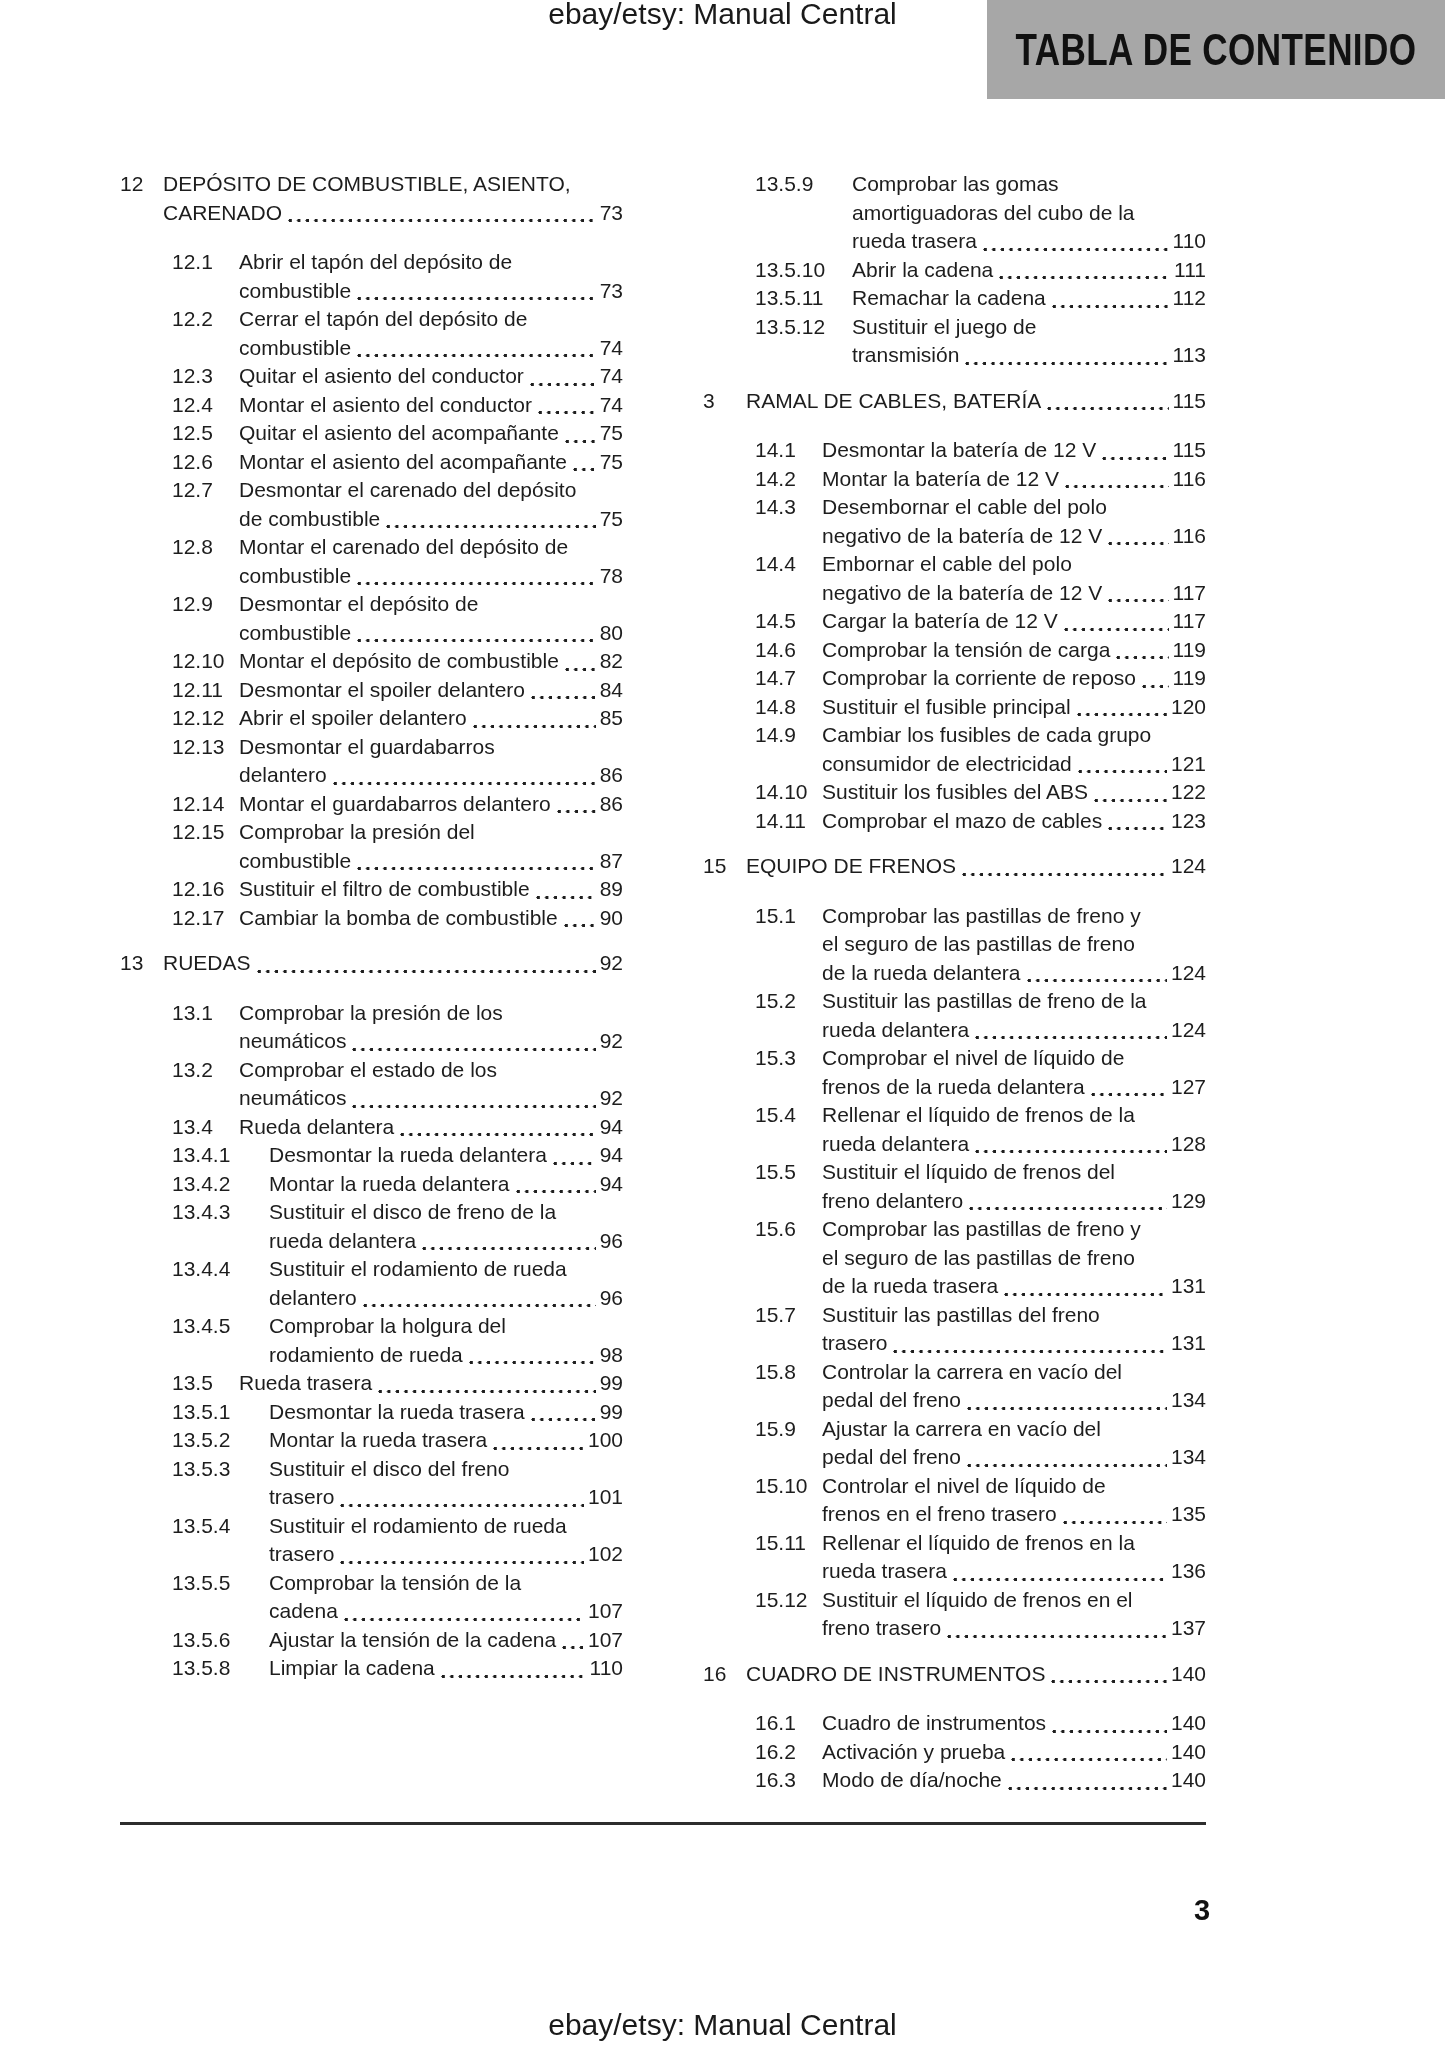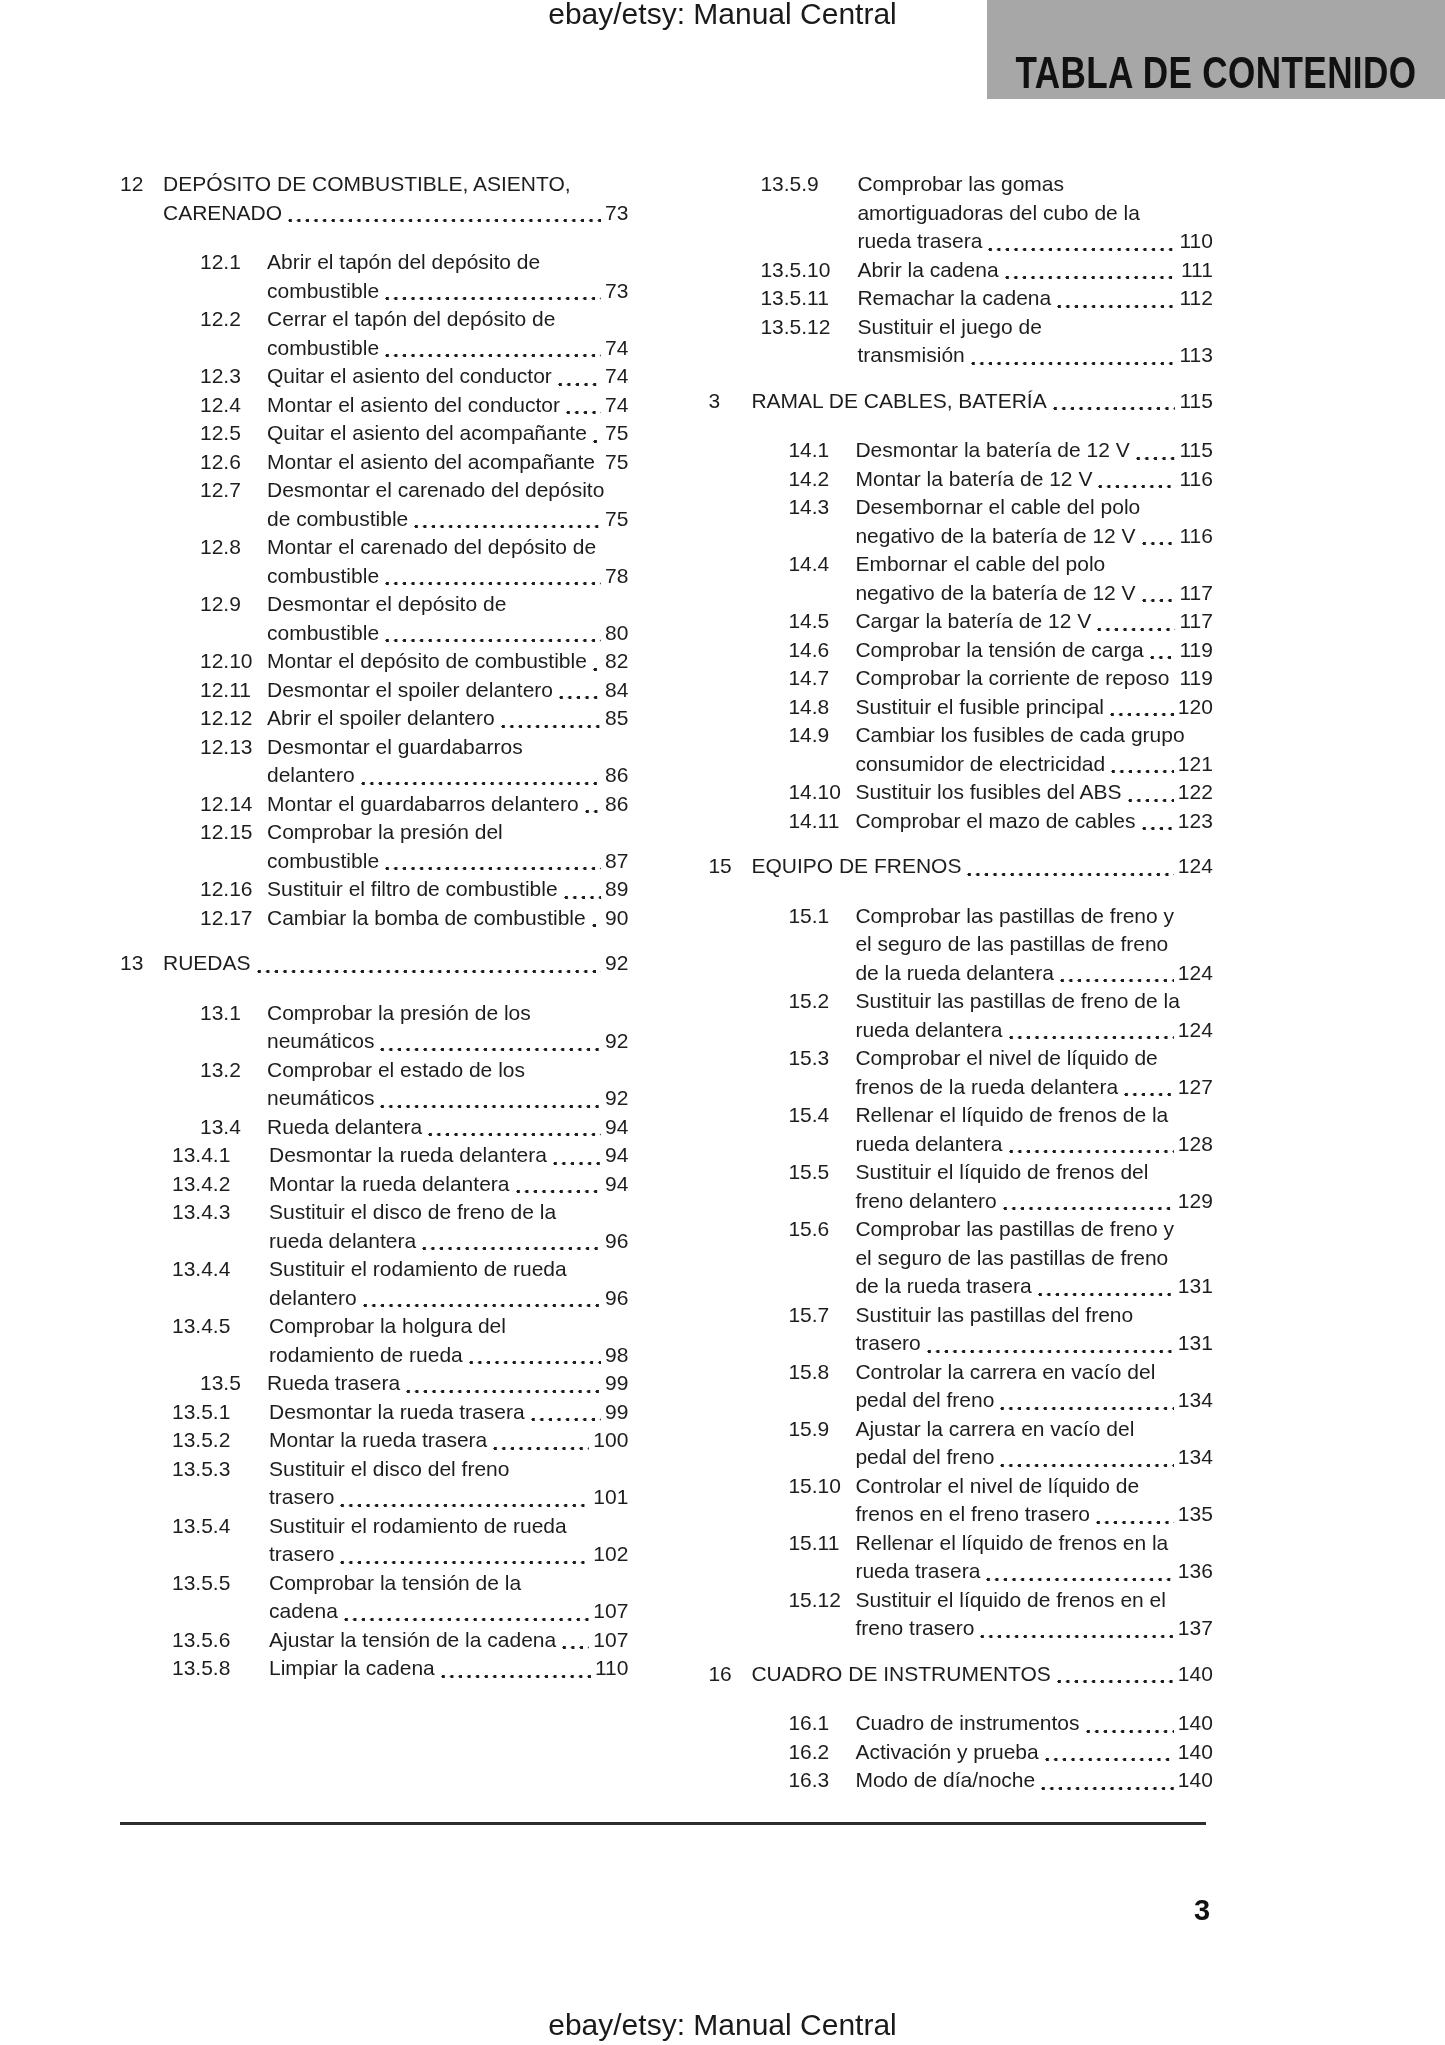--- a/index.html
+++ b/index.html
@@ -7,41 +7,41 @@
   body { width:1445px; height:2045px; font-family:"Liberation Sans", sans-serif; color:#1d1d1d; }
   .sheet { position:relative; width:1445px; height:2045px; background:#fff; overflow:hidden; }
 
   .header-brand {
     position:absolute; top:-3px; left:0; width:100%;
     text-align:center; font-size:30px; color:#1a1a1a;
   }
 
   .title-box {
     position:absolute; top:0; left:987px; width:458px; height:99px;
-    display:flex; align-items:flex-end; justify-content:center;
+    display:flex; align-items:center; justify-content:center;
   }
   .title-box .title {
     font-weight:bold; font-size:45px; white-space:nowrap;
     display:inline-block; transform:scaleX(0.78); letter-spacing:0.5px;
     color:#111;
   }
 
   .toc {
     position:absolute; top:170px; left:120px; width:1086px;
     display:flex; gap:80px;
     font-size:21px; line-height:28.5px;
   }
   .col { width:517px; display:flex; flex-direction:column; }
 
   .entry { display:flex; }
   .entry .num { flex:0 0 auto; }
   .level1 { margin-top:17px; margin-bottom:21px; }
   .col .entry:first-child { margin-top:0; }
   .level1 .num { width:43px; }
-  .level2 .num { margin-left:80px; width:67px; }
+  .level2 .num { margin-left:52px; width:67px; }
   .level3 .num { margin-left:52px; width:97px; }
 
   .body { flex:1 1 auto; min-width:0; display:flex; flex-direction:column; }
   .line { display:flex; }
   .line .txt { white-space:nowrap; }
   .leader {
     flex:1 1 14px; align-self:flex-end; height:5px;
     margin:0 4px 4px 6px;
     background-image:radial-gradient(circle at 2.2px 2.5px, #1e1e1e 1.6px, transparent 2px);
     background-size:8.6px 5px; background-repeat:repeat-x;

